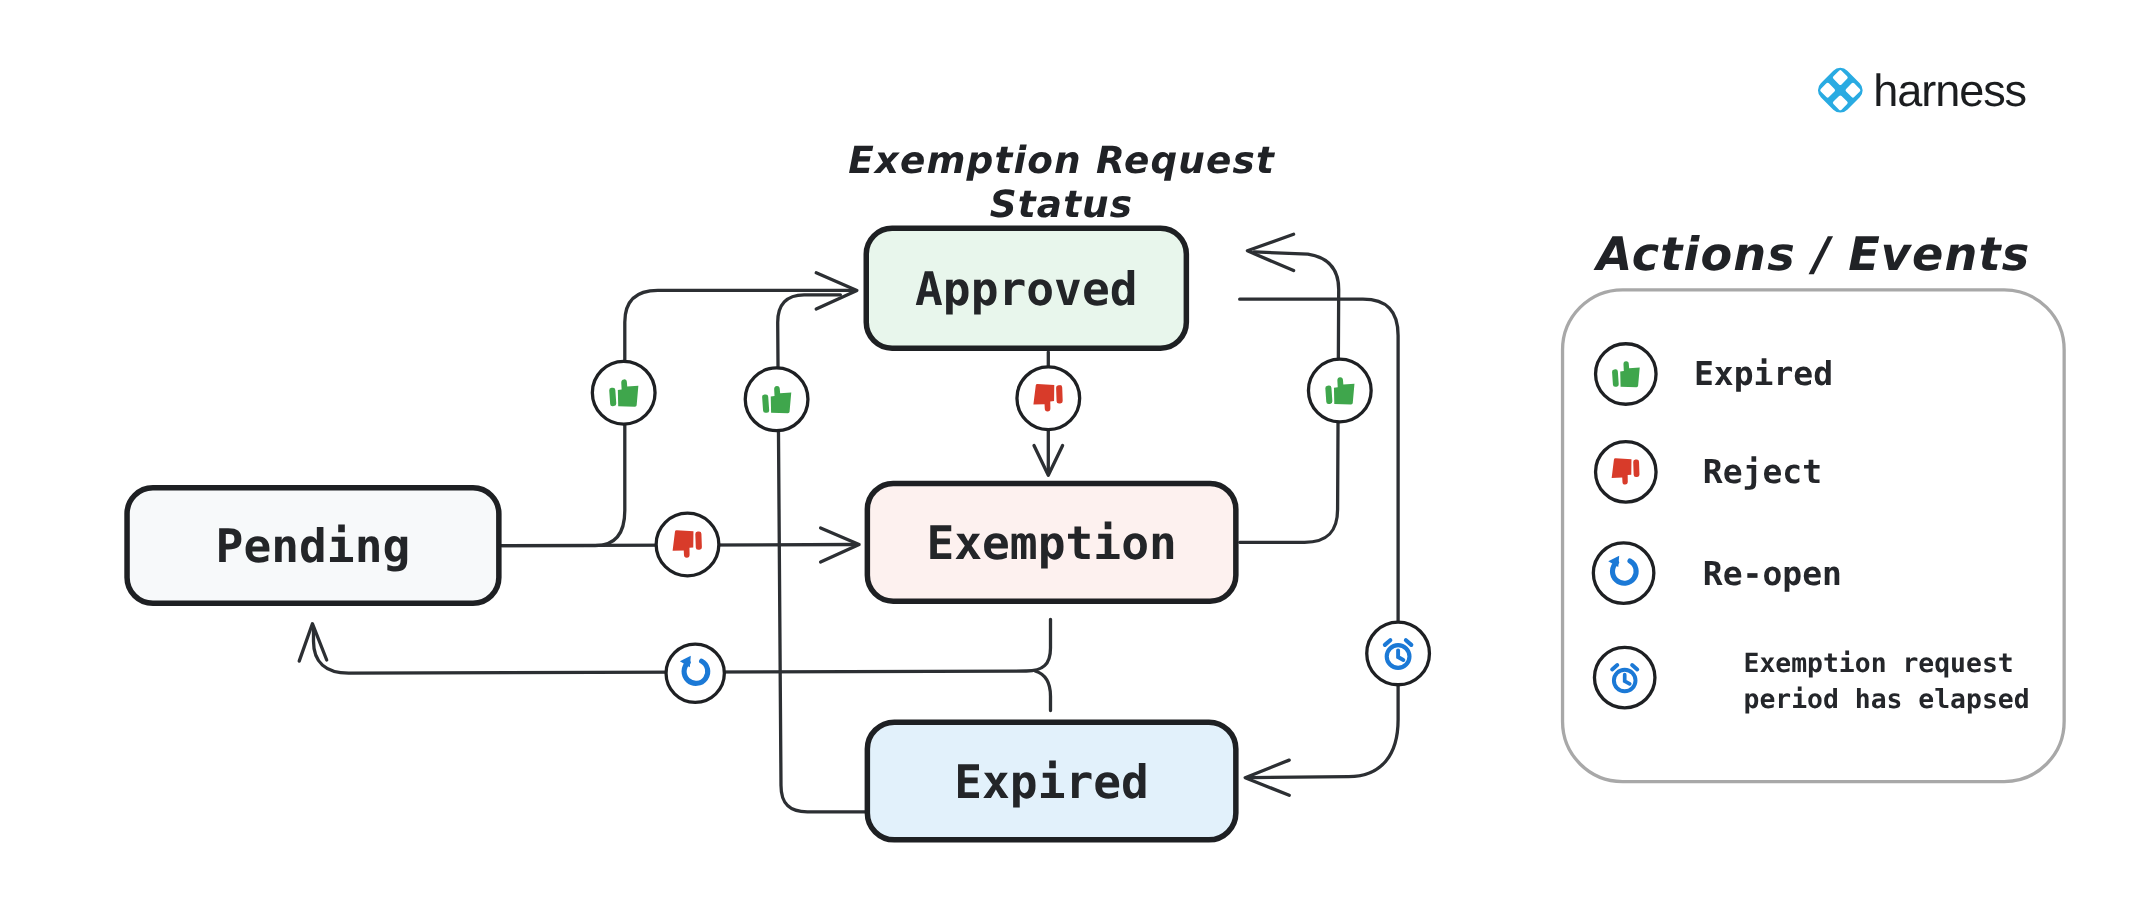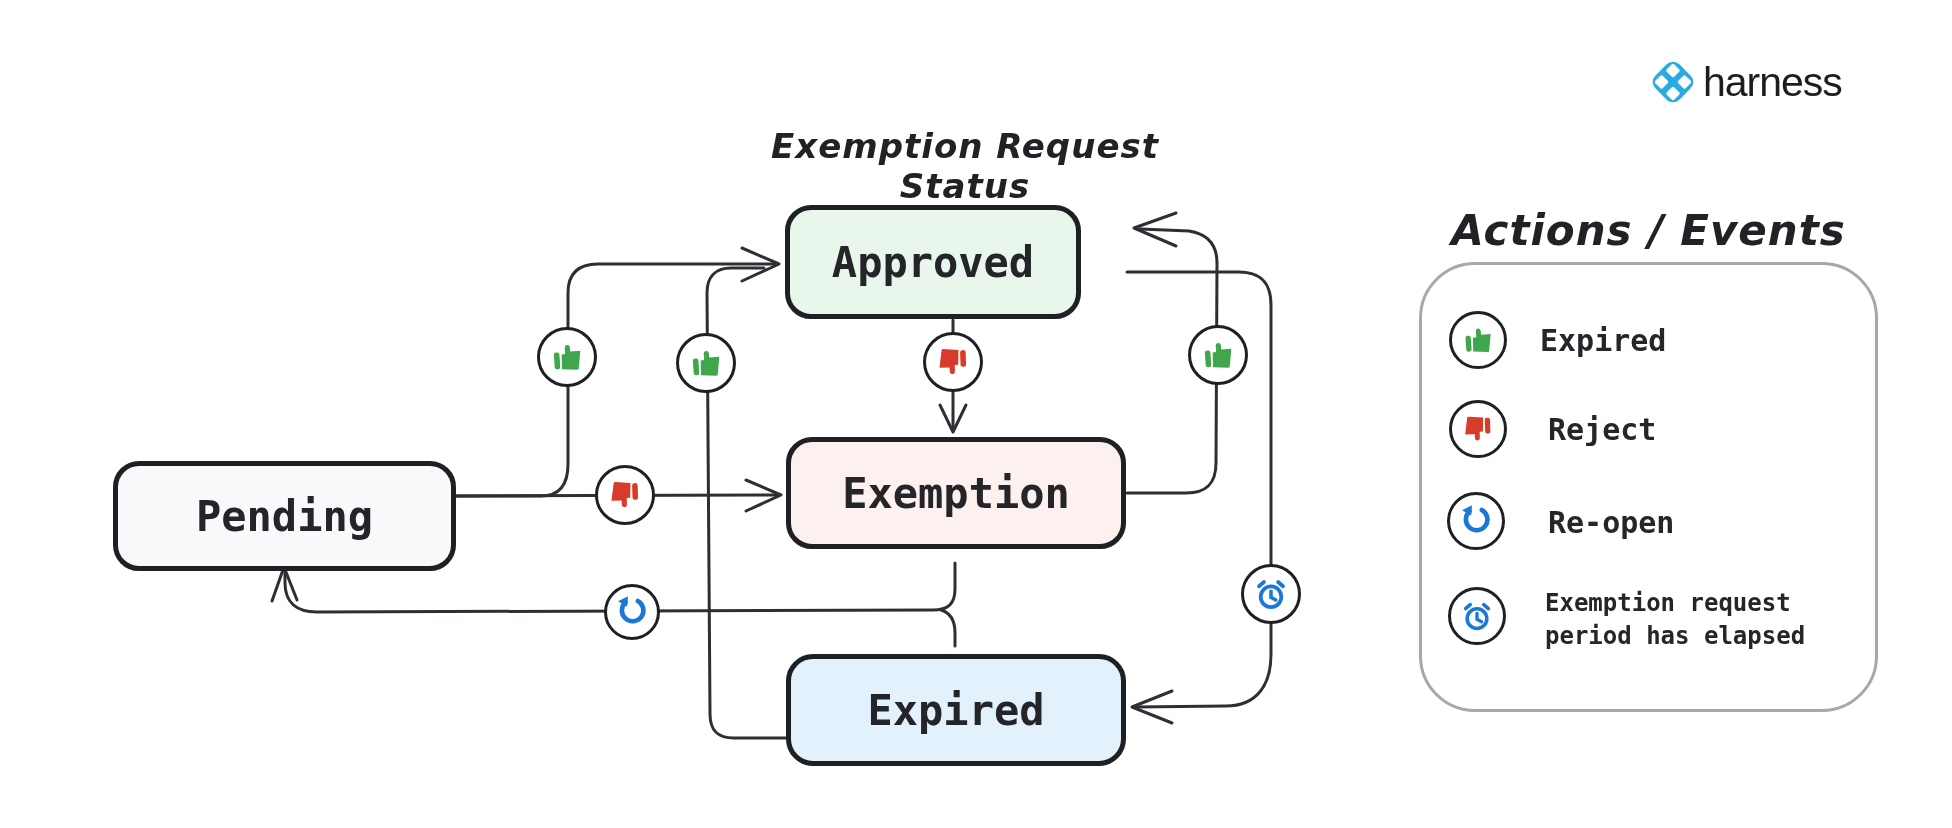--- a/index.html
+++ b/index.html
@@ -7,41 +7,41 @@
             font-family:"DejaVu Sans", sans-serif; overflow:hidden; }
 
   .edges { position:absolute; left:0; top:0; width:1952px; height:828px; }
   .edges path { stroke:#2c2f33; stroke-width:3; fill:none; stroke-linecap:round; stroke-linejoin:round; }
 
   .state { position:absolute; box-sizing:border-box; border:5px solid #1e2023; border-radius:26px;
            display:flex; align-items:center; justify-content:center;
            font-family:"DejaVu Sans Mono","Liberation Mono",monospace; font-weight:bold;
            font-size:42px; color:#232528; letter-spacing:0; }
   .state-approved { left:785px; top:205px; width:296px; height:114px; background:#e8f6ec; }
-  .state-pending  { left:113px; top:441px; width:343px; height:110px; background:#f7f9fa;margin-top:20px; }
+  .state-pending  { left:113px; top:441px; width:343px; height:110px; background:#f7f9fa; }
   .state-rejected { left:786px; top:437px; width:340px; height:112px; background:#fdf1ef; }
   .state-expired  { left:786px; top:654px; width:340px; height:112px; background:#e2f1fb;border-radius:27px; }
 
   .icon-circle { position:absolute; box-sizing:border-box; background:#ffffff;
                  border:3px solid #1e2023; border-radius:50%;
                  display:flex; align-items:center; justify-content:center; }
   .d60 { width:60px; height:60px; }
   .d58 { width:58px; height:58px; }
   .d56 { width:56px; height:56px; }
 
   .hand-text { font-style:italic; font-weight:600; color:#202226; letter-spacing:1px; }
   .diagram-title { position:absolute; left:700px; top:126px; width:530px; text-align:center; font-size:34px; }
   .legend-title  { position:absolute; left:1419px; top:206px; width:459px; text-align:center; font-size:42px; }
 
   .legend-box { position:absolute; left:1419px; top:262px; width:459px; height:450px;
                 box-sizing:border-box; border:3px solid #a8a8a8; border-radius:56px; background:#ffffff; }
   .legend-label { position:absolute; font-family:"DejaVu Sans Mono","Liberation Mono",monospace;
                   font-weight:bold; color:#24262a; }
   .lg { font-size:30px; }
-  .sm { font-size:24px; line-height:33px; }
+  .sm { font-size:24px; line-height:33px;margin-left:40px; }
 
   .brand { position:absolute; left:1646px; top:55px; display:flex; align-items:center; }
   .brand-word { font-family:"Liberation Sans","DejaVu Sans",sans-serif; font-weight:400;
                 font-size:41px; letter-spacing:-1px; color:#1b1d1f; margin-left:3px; }
 </style>
 </head>
 <body>
 
 <div class="canvas">
 

